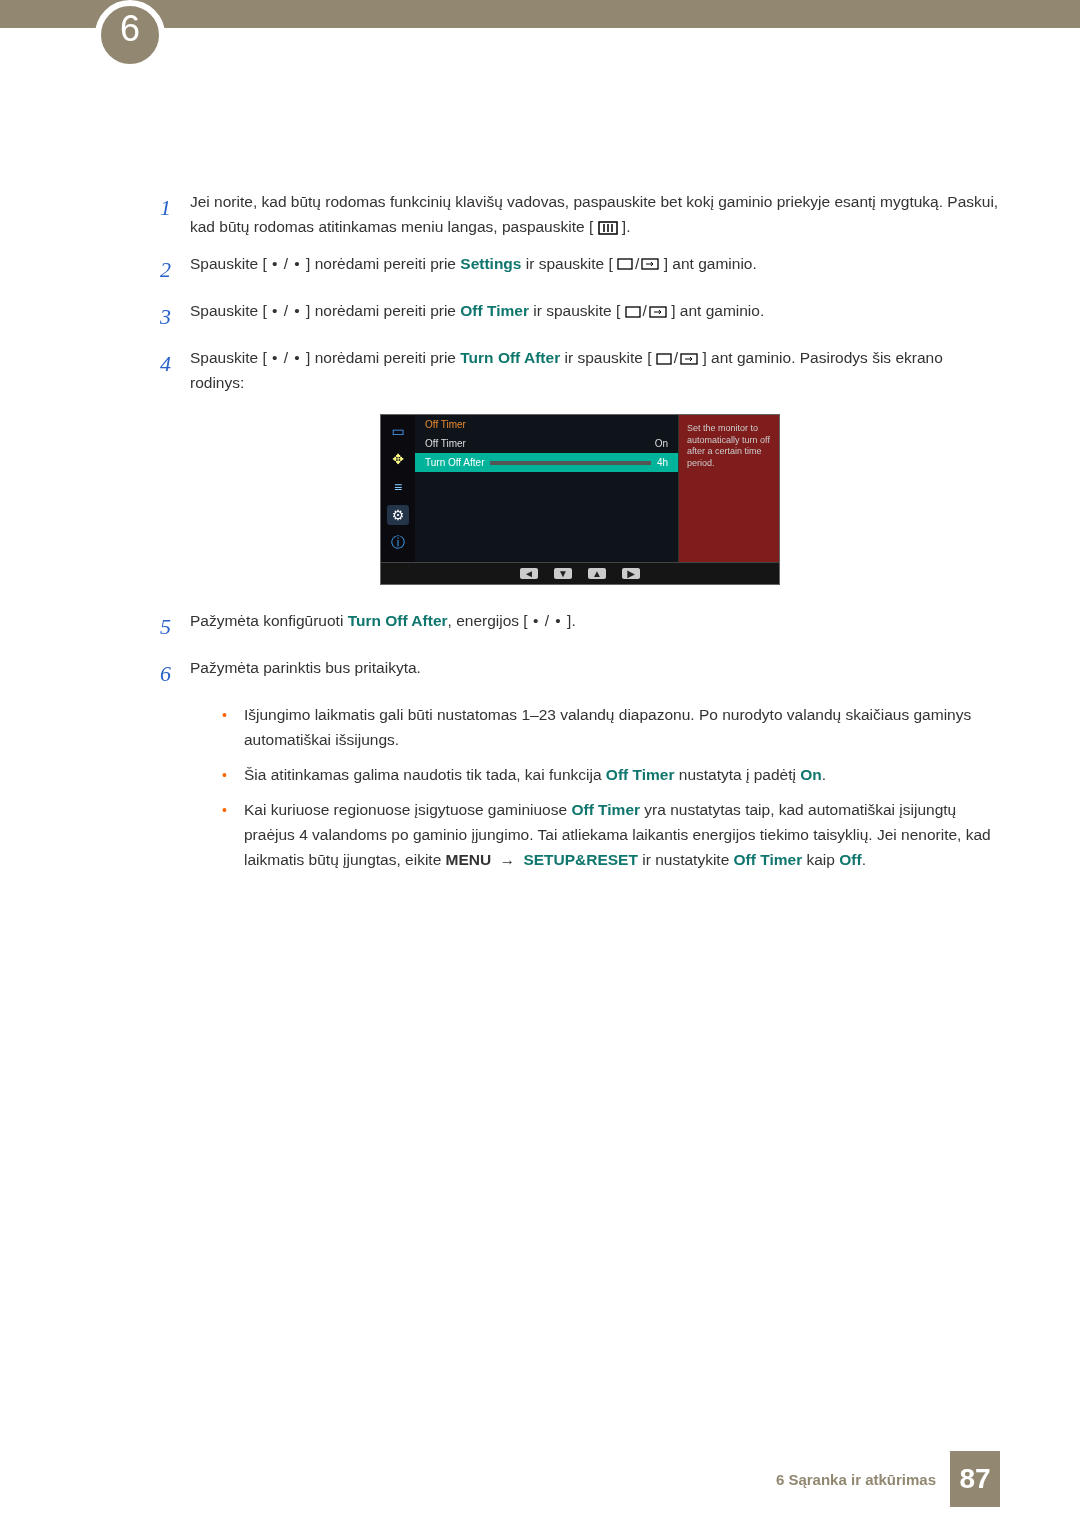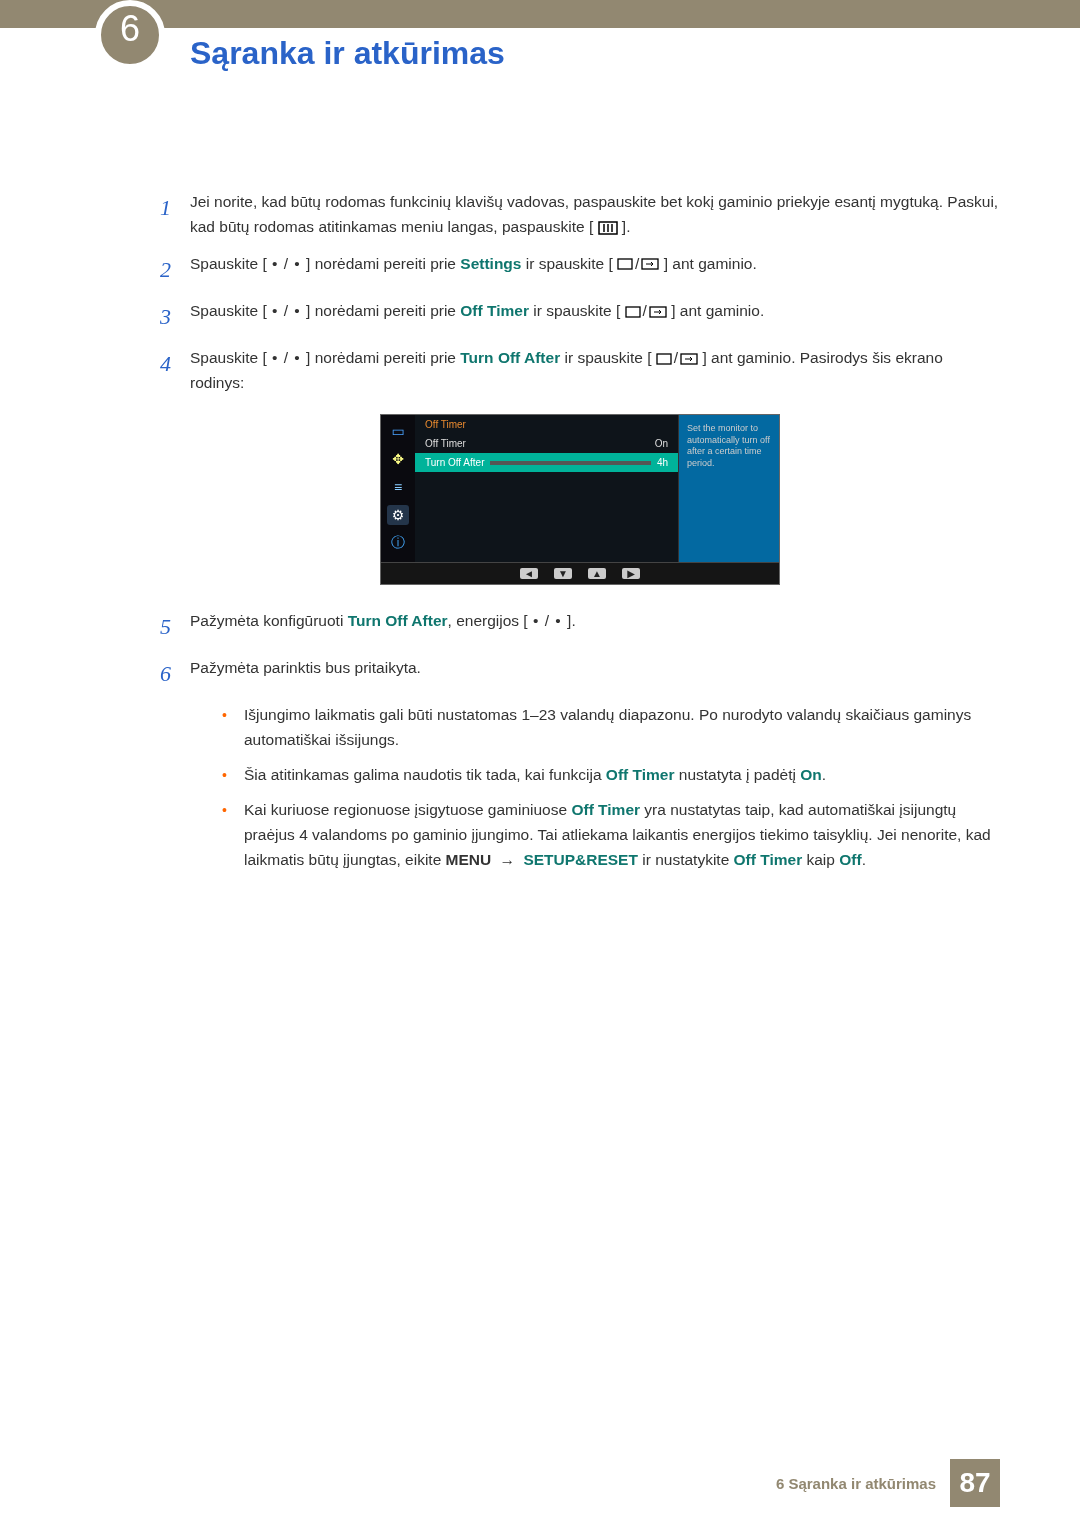--- a/index.html
+++ b/index.html
@@ -114,21 +114,21 @@
   }
   .osd-ico.sel { background: #24354a; border-radius: 3px; }
   .osd-center { flex: 1; background: #0e141a; border-right: 1px solid #333;}
   .osd-title-row { color: #e98a2f; padding: 4px 10px; font-size: 10px; }
   .osd-row { display: flex; justify-content: space-between; padding: 4px 10px; font-size: 10px;}
   .osd-row.sel { background: #00b39a; color: #fff; }
   .slider-track {
     flex: 1; height: 4px; background: #555; margin: 4px 6px 0 6px; position: relative;
   }
   .slider-fill { height: 4px; background: #ccc; width: 18%; }
-  .osd-tip { width: 100px; padding: 8px 8px 0 8px; font-size: 9px; color: #ccc; line-height: 1.3; background:#0369a1;}
+  .osd-tip { width: 100px; padding: 8px 8px 0 8px; font-size: 9px; color: #ccc; line-height: 1.3; background:#7f1d1d;}
   .osd-nav {
     border-top: 1px solid #444;
     display: flex; justify-content: center; gap: 16px;
     padding: 5px 0; background: #151515;
   }
   .osd-nav span { font-size: 10px; color: #222; background:#ccc; display:inline-block; width:18px; text-align:center; border-radius:2px;}
 
   .note-block {
     margin-left: 62px;
     margin-top: 10px;
@@ -157,36 +157,35 @@
     display: flex;
     align-items: center;
     gap: 14px;
   }
   .footer-text { color: #928871; font-weight: bold; font-size: 15px; }
   .footer-page {
     background: #928871;
     color: #fff;
     font-size: 28px;
     font-weight: bold;
-    width: 50px; height: 48px;
+    width: 50px; height: 56px;
     display: flex; align-items: center; justify-content: center;
   }
 
   
   svg.inline { vertical-align: -3px; }
 </style>
 </head>
 <body>
 
 <div class="top-band"></div>
 <div class="chapter-title-bar">
   <div class="chapter-circle">
     <span>6</span>
   </div>
-  <div class="chapter-title">Sąranka ir atkūrimas</div>
 </div>
 
 <div class="content">
 
 
   <ol class="step-list">
 
     <li>
       <span class="step-num">1</span>
       <span class="step-body">

